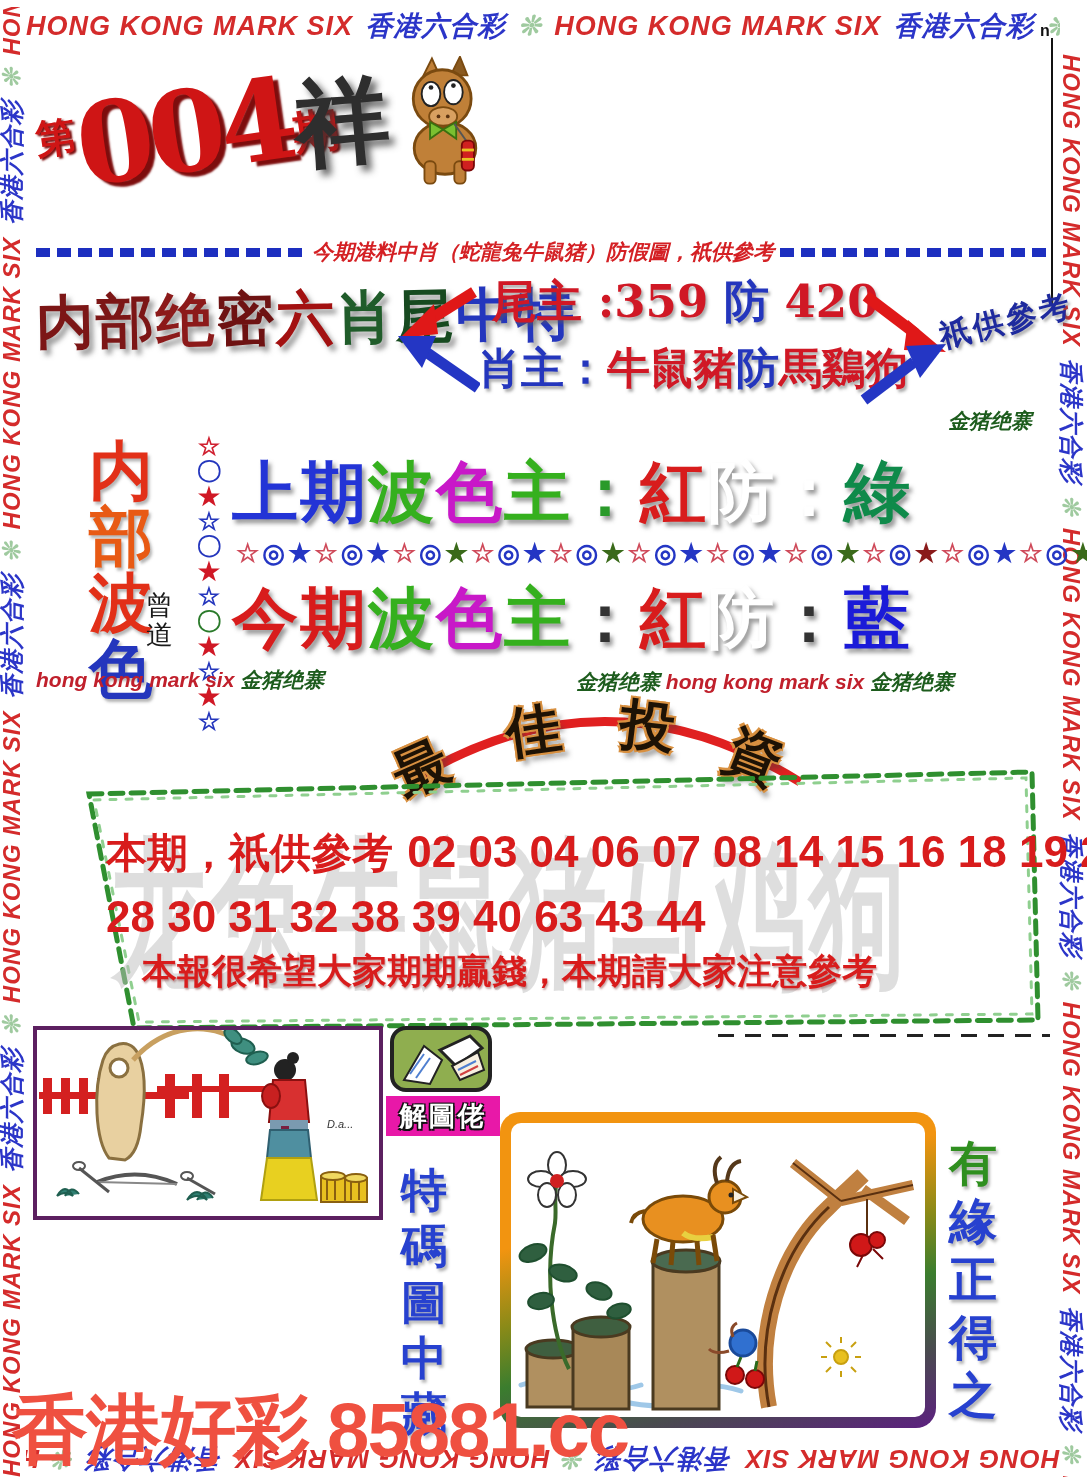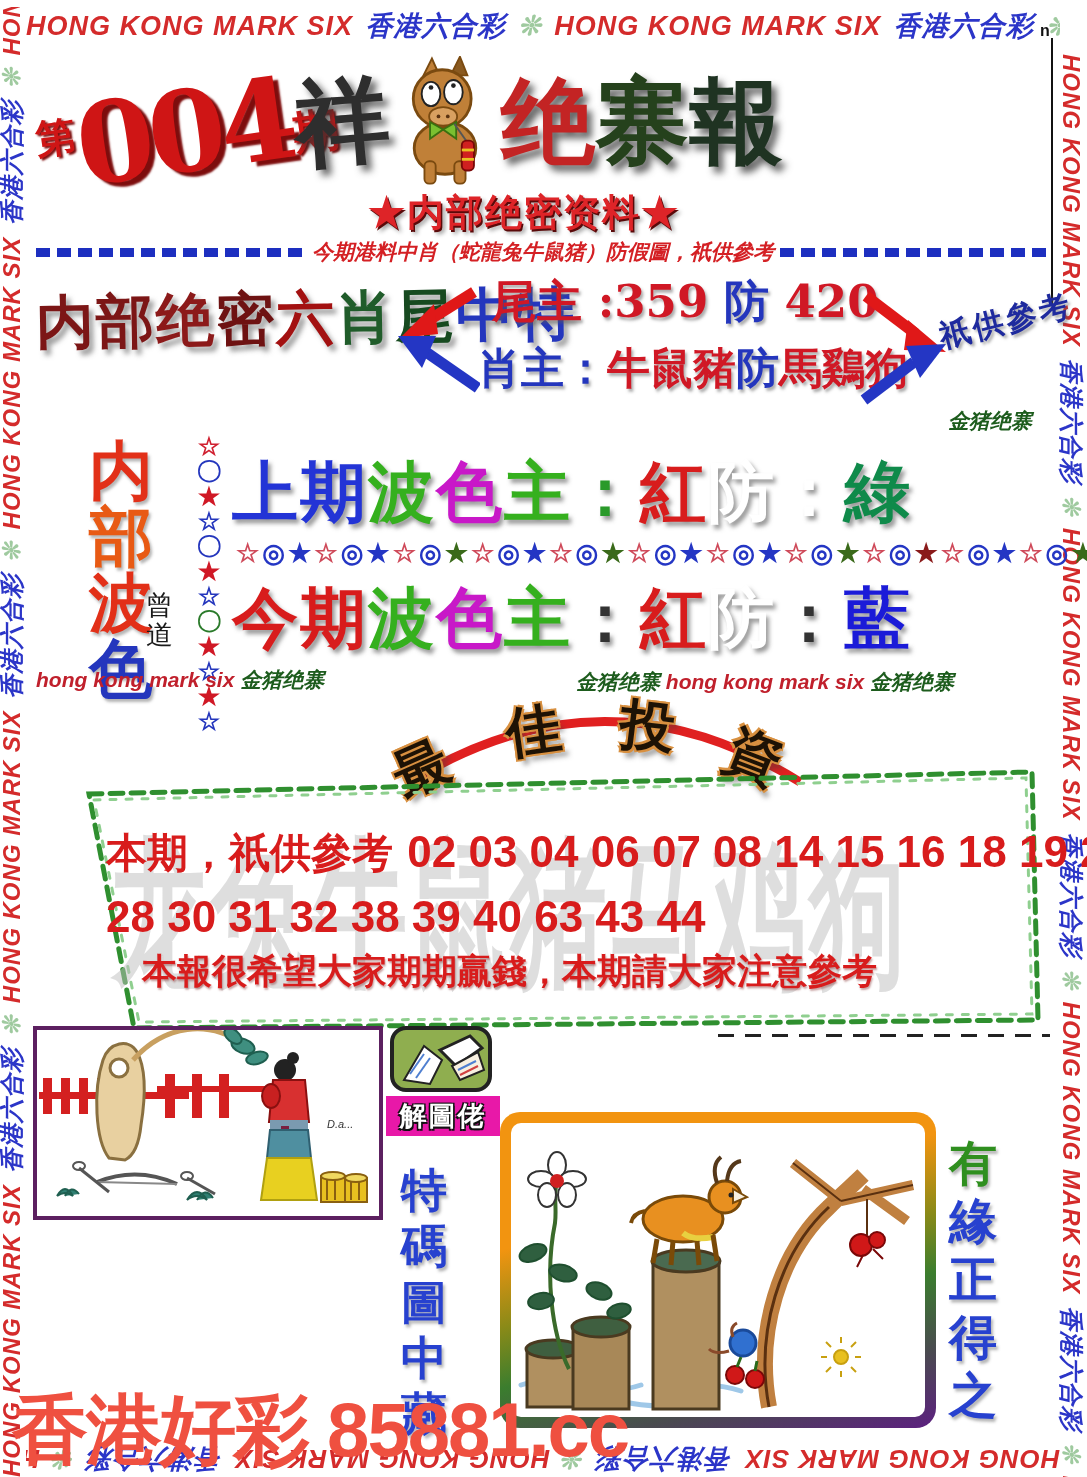--- a/index.html
+++ b/index.html
@@ -130,24 +130,22 @@
       <ellipse cx="58" cy="64" rx="15" ry="10" fill="#d8a060" stroke="#7a4a10" stroke-width="2"></ellipse>
       <circle cx="53" cy="64" r="2" fill="#5a3210"></circle>
         <circle cx="63" cy="64" r="2" fill="#5a3210"></circle>
       <polygon points="58,78 44,70 44,88" fill="#7ac030" stroke="#3a7010" stroke-width="2"></polygon>
       <polygon points="58,78 72,70 72,88" fill="#7ac030" stroke="#3a7010" stroke-width="2"></polygon>
       <line x1="70" y1="72" x2="84" y2="92" stroke="#555" stroke-width="2"></line>
       <rect x="78" y="90" width="13" height="32" rx="5" fill="#d02020" stroke="#7a0808" stroke-width="2"></rect>
       <line x1="78" y1="100" x2="91" y2="100" stroke="#e8c020" stroke-width="3"></line>
       <line x1="78" y1="110" x2="91" y2="110" stroke="#e8c020" stroke-width="3"></line>
     </svg>
-    <span class="tch"><span style="color: rgb(195, 36, 36);">绝</span><span style="color: rgb(37, 65, 28);">寨</span><span style="color: rgb(31, 51, 34);">報</span></span>
-  </div>
-
-  <div id="subtitle">★内部绝密资料★</div>
+  </div>
+
 
   <div id="notice">
     <div class="dash"></div>
     <div class="txt">今期港料中肖（蛇龍兔牛鼠猪）防假圖，祇供參考</div>
     <div class="dash"></div>
   </div>
 
   <div id="liuxiao"><span style="color: rgb(124, 22, 22);">内</span><span style="color: rgb(124, 22, 22);">部</span><span style="color: rgb(140, 26, 26);">绝</span><span style="color: rgb(110, 18, 18);">密</span><span style="color: rgb(163, 17, 17);">六</span><span style="color: rgb(32, 92, 42);">肖</span><span style="color: rgb(23, 74, 32);">尾</span><span style="color: rgb(36, 54, 189);">中</span><span style="color: rgb(36, 54, 189);">特</span></div>
 
   <svg class="arrows" style="left:392px;top:282px" width="88" height="114" viewBox="0 0 88 114">

